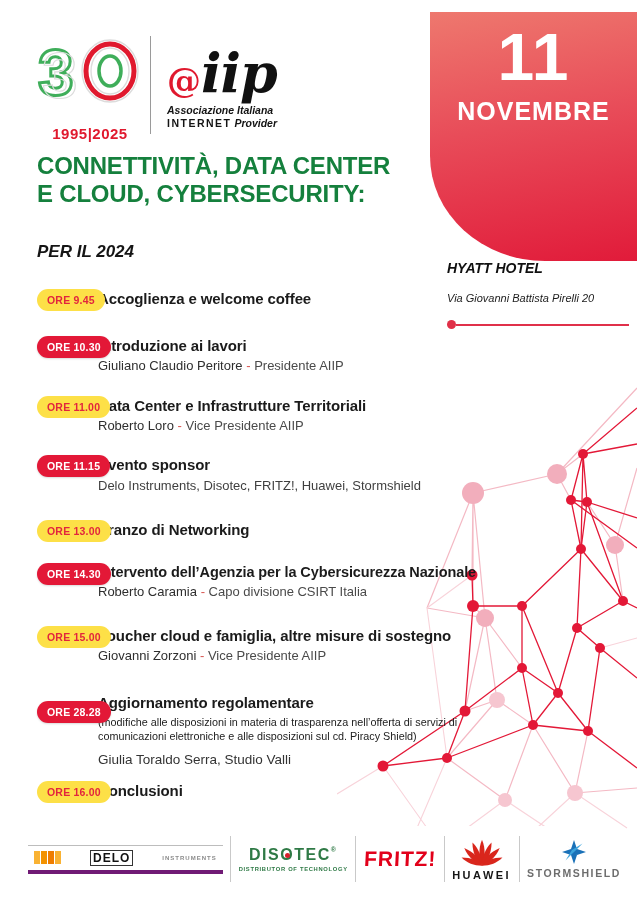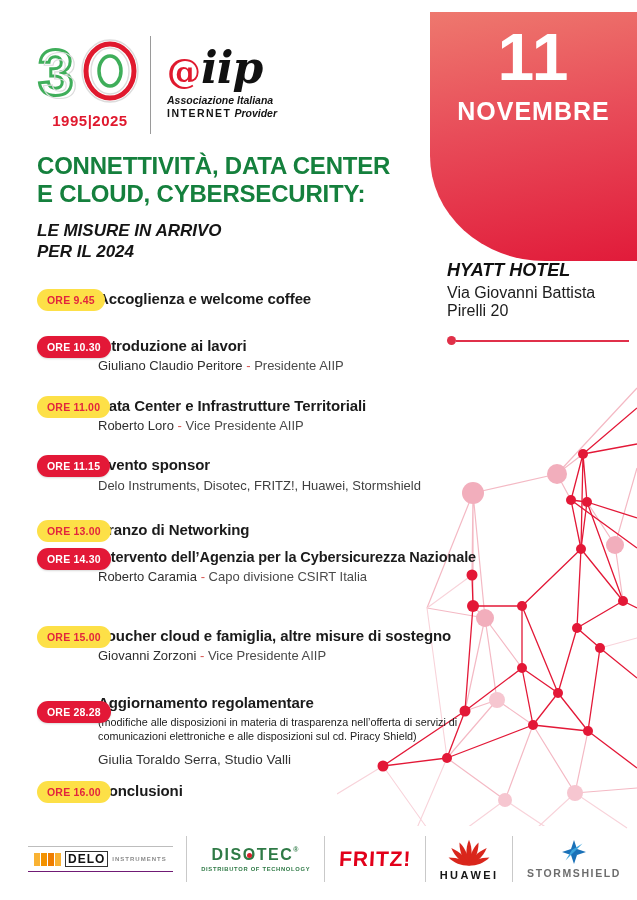--- a/index.html
+++ b/index.html
@@ -4,47 +4,47 @@
 <style>
   * { margin:0; padding:0; box-sizing:border-box; }
   body { background:#888; font-family:"Liberation Sans", sans-serif; }
   .page {
     position:relative; width:637px; height:900px; margin:0 auto;
     background:#ffffff; overflow:hidden;
   }
 
   
   .logo30 { position:absolute; left:36px; top:38px; width:108px; text-align:center; }
-  .logo30 .years { margin-top:2px; color:#e0192e; font-weight:700; font-size:15px; letter-spacing:.5px; }
+  .logo30 .years { margin-top:15px; color:#e0192e; font-weight:700; font-size:15px; letter-spacing:.5px; }
   .logo-divider { position:absolute; left:150px; top:36px; width:1px; height:98px; background:#9a9a9a; }
 
   .aiip { position:absolute; left:167px; top:46px; }
   .aiip-mark { font-family:"DejaVu Serif", serif; line-height:1; }
   .aiip-at { color:#e0192e; font-size:34px; font-weight:700; }
-  .aiip-iip { color:#111; font-size:44px; font-weight:700; font-style:italic; letter-spacing:-1px; }
+  .aiip-iip { color:#111; font-size:54px; font-weight:700; font-style:italic; letter-spacing:-1px; }
   .aiip-sub1 { margin-top:4px; font-size:10.5px; font-weight:700; font-style:italic; color:#141414; }
   .aiip-sub2 { margin-top:1px; font-size:10.5px; font-weight:700; color:#141414; }
   .aiip-sub2 .caps { letter-spacing:1.5px; }
   .aiip-sub2 .prov { font-style:italic; }
 
   
   .banner {
     position:absolute; right:0; top:0; width:207px; height:249px;
     background:linear-gradient(170deg,#ee786e 0%, #e84c59 45%, #e11b3a 100%);
     border-bottom-left-radius:115px 105px;
     color:#fff; text-align:center; padding-top:16px;margin-top:12px;
   }
   .banner .day { font-size:66px; font-weight:800; line-height:.9; letter-spacing:1px; }
   .banner .month { font-size:25px; font-weight:800; letter-spacing:1px; margin-top:10px; }
   .banner .year { font-size:38px; font-weight:800; line-height:1.02; }
 
   
   .venue { position:absolute; left:447px; top:260px; width:182px; }
-  .venue-name { font-size:18px; font-weight:800; font-style:italic; color:#101010; }
-  .venue-addr { font-size:16px; color:#1c1c1c; margin-top:3px; }
+  .venue-name { font-size:14px; font-weight:800; font-style:italic; color:#101010; }
+  .venue-addr { font-size:11px; font-style:italic; color:#1c1c1c; margin-top:16px; }
   .venue-line { display:flex; align-items:center; margin-top:16px; }
   .venue-line .dot { width:9px; height:9px; border-radius:50%; background:#e03048; }
   .venue-line .line { flex:1; height:2px; background:#e0304a; }
 
   
   .main-title { position:absolute; left:37px; top:152px; width:400px; z-index:2; }
   .main-title h1 { color:#15803d; font-size:24px; font-weight:800; line-height:1.17; letter-spacing:-.2px; }
   .main-sub { margin-top:13px; font-size:17px; font-weight:800; font-style:italic; color:#151515; line-height:1.22; }
 
   
@@ -69,21 +69,21 @@
   
   .network { position:absolute; left:337px; top:348px; width:300px; height:482px; z-index:1; pointer-events:none; }
 
   
   .footer {
     position:absolute; left:28px; right:16px; top:826px; height:66px;
     display:flex; align-items:center; justify-content:space-between; z-index:3; background:#fff;
   }
   .fsep { width:1px; height:46px; background:#c9c9c9; }
 
-  .delo { display:flex; align-items:center; border-top:1px solid #bdbdbd; border-bottom:1px solid #701a75; padding:4px 6px; }
+  .delo { display:flex; align-items:center; border-top:1px solid #bdbdbd; border-bottom:4px solid #701a75; padding:4px 6px;gap:25px; }
   .delo-stripes { display:flex; gap:1px; margin-right:4px; }
   .delo-stripes i { width:6px; height:13px; }
   .delo-name { font-size:12px; font-weight:800; color:#111; letter-spacing:1px; border:1px solid #333; padding:0 2px; }
   .delo-sub { font-size:6px; color:#8a8a8a; letter-spacing:1px; margin-left:4px; font-weight:700; }
 
   .disotec { text-align:center; }
   .disotec-word { font-size:16px; font-weight:800; color:#2f7a46; letter-spacing:1.5px; position:relative; display:inline-block; }
   .disotec-o { position:relative; display:inline-block; }
   .disotec-o .dot { position:absolute; left:50%; top:55%; width:5px; height:5px; margin:-2.5px 0 0 -2.5px; background:#d71f2b; border-radius:50%; }
   .disotec-reg { font-size:7px; vertical-align:top; color:#2f7a46; }
@@ -133,21 +133,21 @@
     <div class="venue-name">HYATT HOTEL</div>
     <div class="venue-addr">Via Giovanni Battista Pirelli 20</div>
     <div class="venue-line">
         <span class="dot"></span>
         <span class="line"></span>
       </div>
   </div>
 
   <div class="main-title">
     <h1><span>CONNETTIVITÀ, DATA CENTER</span><br><span>E CLOUD, CYBERSECURITY:</span></h1>
-    <div class="main-sub"><span>LE MISURE IN ARRIVO</span><br><span>PER IL 2024</span></div>
+    <div class="main-sub"><br><span>PER IL 2024</span></div>
   </div>
 
   <svg class="network" viewBox="0 0 300 482">
     <g stroke="#f4b9c4" stroke-width="1.2" fill="none">
       <path d="M220 126 L136 145 M220 126 L246 106 M220 126 L300 40 M220 126 L234 152"></path>
       <path d="M136 145 L135 227 M136 145 L136 258 M136 145 L148 270 M136 145 L90 260"></path>
       <path d="M278 197 L250 154 M278 197 L286 253 M278 197 L300 120"></path>
       <path d="M148 270 L136 258 M148 270 L185 320 M148 270 L128 363 M148 270 L90 260 M148 270 L160 352"></path>
       <path d="M160 352 L128 363 M160 352 L196 377 M160 352 L110 410"></path>
       <path d="M238 445 L251 383 M238 445 L300 440 M238 445 L196 377"></path>
@@ -237,21 +237,21 @@
       </div>
     </div>
 
     <div class="sched-item" style="top:520px">
       <span class="badge gray">ORE 13.00</span>
       <div class="sched-content">
         <div class="sched-title">Pranzo di Networking</div>
       </div>
     </div>
 
-    <div class="sched-item" style="top:548px">
+    <div class="sched-item" style="top:563px">
       <span class="badge red">ORE 14.30</span>
       <div class="sched-content">
         <div class="sched-title" style="font-size:14.5px">Intervento dell’Agenzia per la Cybersicurezza Nazionale</div>
         <div class="speaker"><span class="spk-name">Roberto Caramia</span> <span class="spk-sep">-</span> <span class="spk-role">Capo divisione CSIRT Italia</span></div>
       </div>
     </div>
 
     <div class="sched-item" style="top:626px">
       <span class="badge gray">ORE 15.00</span>
       <div class="sched-content">

